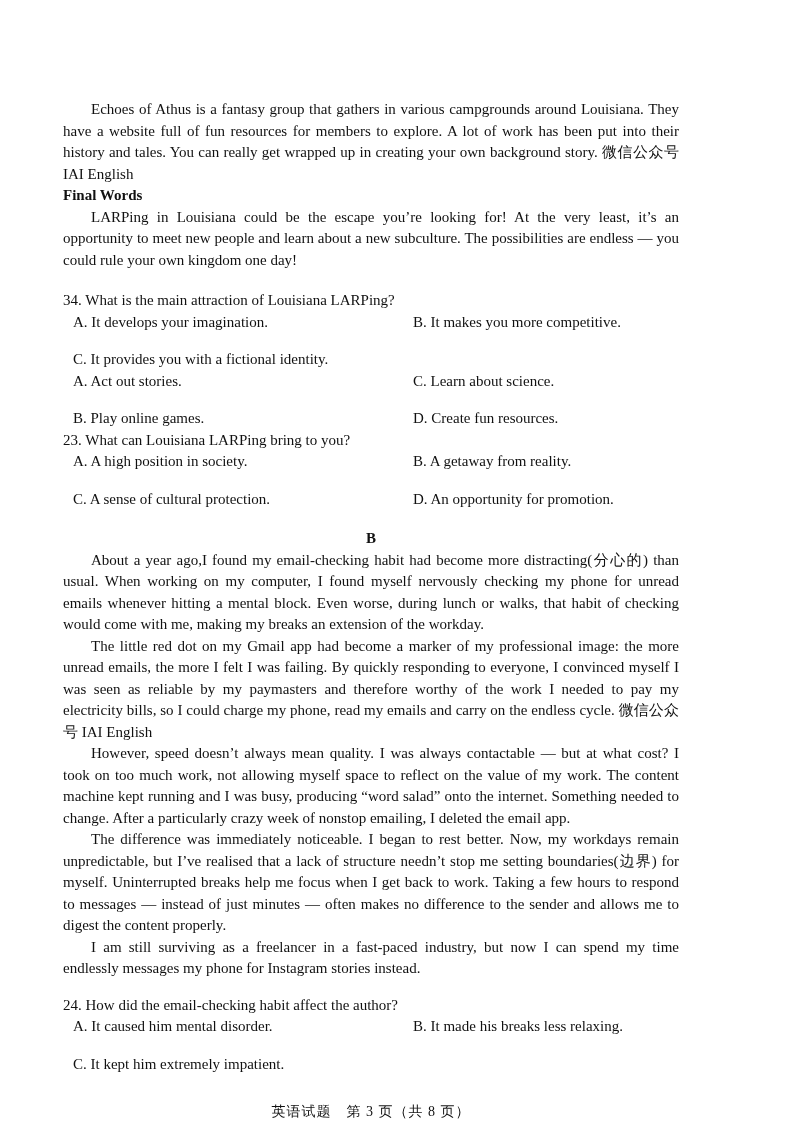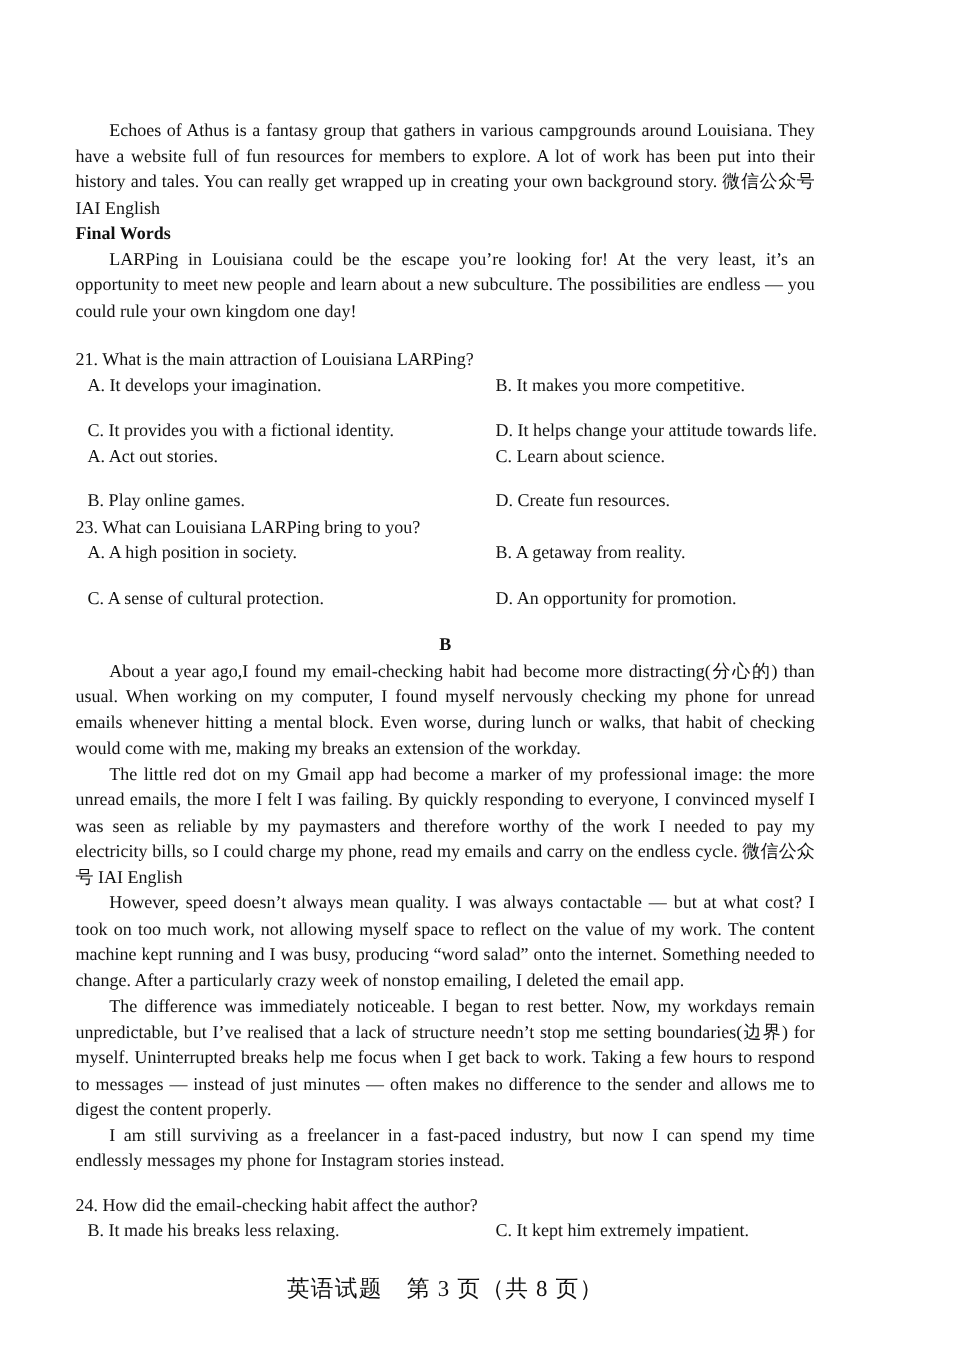--- a/index.html
+++ b/index.html
@@ -40,42 +40,41 @@
   .section-heading {
     text-align: center;
     font-weight: bold;
     margin-top: 18px;
   }
   .passage-b { margin-top: 0; }
   .q24-block { margin-top: 15px; }
   .footer {
     text-align: center;
     margin-top: 26px;
-    font-size: 19px;
+    font-size: 14px;
     letter-spacing: 1px;
   }
 </style>
 </head>
 <body>
 
 <div class="page">
 
   <p class="para indent">Echoes of Athus is a fantasy group that gathers in various campgrounds around Louisiana. They have a website full of fun resources for members to explore. A lot of work has been put into their history and tales. You can really get wrapped up in creating your own background story. 微信公众号 IAI English</p>
   <p class="para bold">Final Words</p>
   <p class="para indent">LARPing in Louisiana could be the escape you’re looking for! At the very least, it’s an opportunity to meet new people and learn about a new subculture. The possibilities are endless — you could rule your own kingdom one day!</p>
 
   <div class="question-block">
 
     <div>
-      <p class="q-line"><span>21.</span> <span>What is the main attraction of Louisiana LARPing?</span></p>
+      <p class="q-line"><span>34.</span> <span>What is the main attraction of Louisiana LARPing?</span></p>
       <div class="opts">
         <p class="opt"><span>A.</span> <span>It develops your imagination.</span></p>
         <p class="opt"><span>B.</span> <span>It makes you more competitive.</span></p>
         <p class="opt"><span>C.</span> <span>It provides you with a fictional identity.</span></p>
-        <p class="opt"><span>D.</span> <span>It helps change your attitude towards life.</span></p>
       </div>
     </div>
 
     <div>
       <div class="opts">
         <p class="opt"><span>A.</span> <span>Act out stories.</span></p>
         <p class="opt"><span>C.</span> <span>Learn about science.</span></p>
         <p class="opt"><span>B.</span> <span>Play online games.</span></p>
         <p class="opt"><span>D.</span> <span>Create fun resources.</span></p>
       </div>
@@ -99,20 +98,21 @@
     <p class="para indent">About a year ago,I found my email-checking habit had become more distracting(分心的) than usual. When working on my computer, I found myself nervously checking my phone for unread emails whenever hitting a mental block. Even worse, during lunch or walks, that habit of checking would come with me, making my breaks an extension of the workday.</p>
     <p class="para indent">The little red dot on my Gmail app had become a marker of my professional image: the more unread emails, the more I felt I was failing. By quickly responding to everyone, I convinced myself I was seen as reliable by my paymasters and therefore worthy of the work I needed to pay my electricity bills, so I could charge my phone, read my emails and carry on the endless cycle. 微信公众号 IAI English</p>
     <p class="para indent">However, speed doesn’t always mean quality. I was always contactable — but at what cost? I took on too much work, not allowing myself space to reflect on the value of my work. The content machine kept running and I was busy, producing “word salad” onto the internet. Something needed to change. After a particularly crazy week of nonstop emailing, I deleted the email app.</p>
     <p class="para indent">The difference was immediately noticeable. I began to rest better. Now, my workdays remain unpredictable, but I’ve realised that a lack of structure needn’t stop me setting boundaries(边界) for myself. Uninterrupted breaks help me focus when I get back to work. Taking a few hours to respond to messages — instead of just minutes — often makes no difference to the sender and allows me to digest the content properly.</p>
     <p class="para indent">I am still surviving as a freelancer in a fast-paced industry, but now I can spend my time endlessly messages my phone for Instagram stories instead.</p>
   </div>
 
   <div class="q24-block">
     <p class="q-line"><span>24.</span> <span>How did the email-checking habit affect the author?</span></p>
     <div class="opts">
+      <p class="opt"><span>A.</span> <span>It caused him mental disorder.</span></p>
       <p class="opt"><span>B.</span> <span>It made his breaks less relaxing.</span></p>
       <p class="opt"><span>C.</span> <span>It kept him extremely impatient.</span></p>
     </div>
   </div>
 
   <p class="footer">英语试题　第 3 页（共 8 页）</p>
 
 </div>
 
 </body></html>

